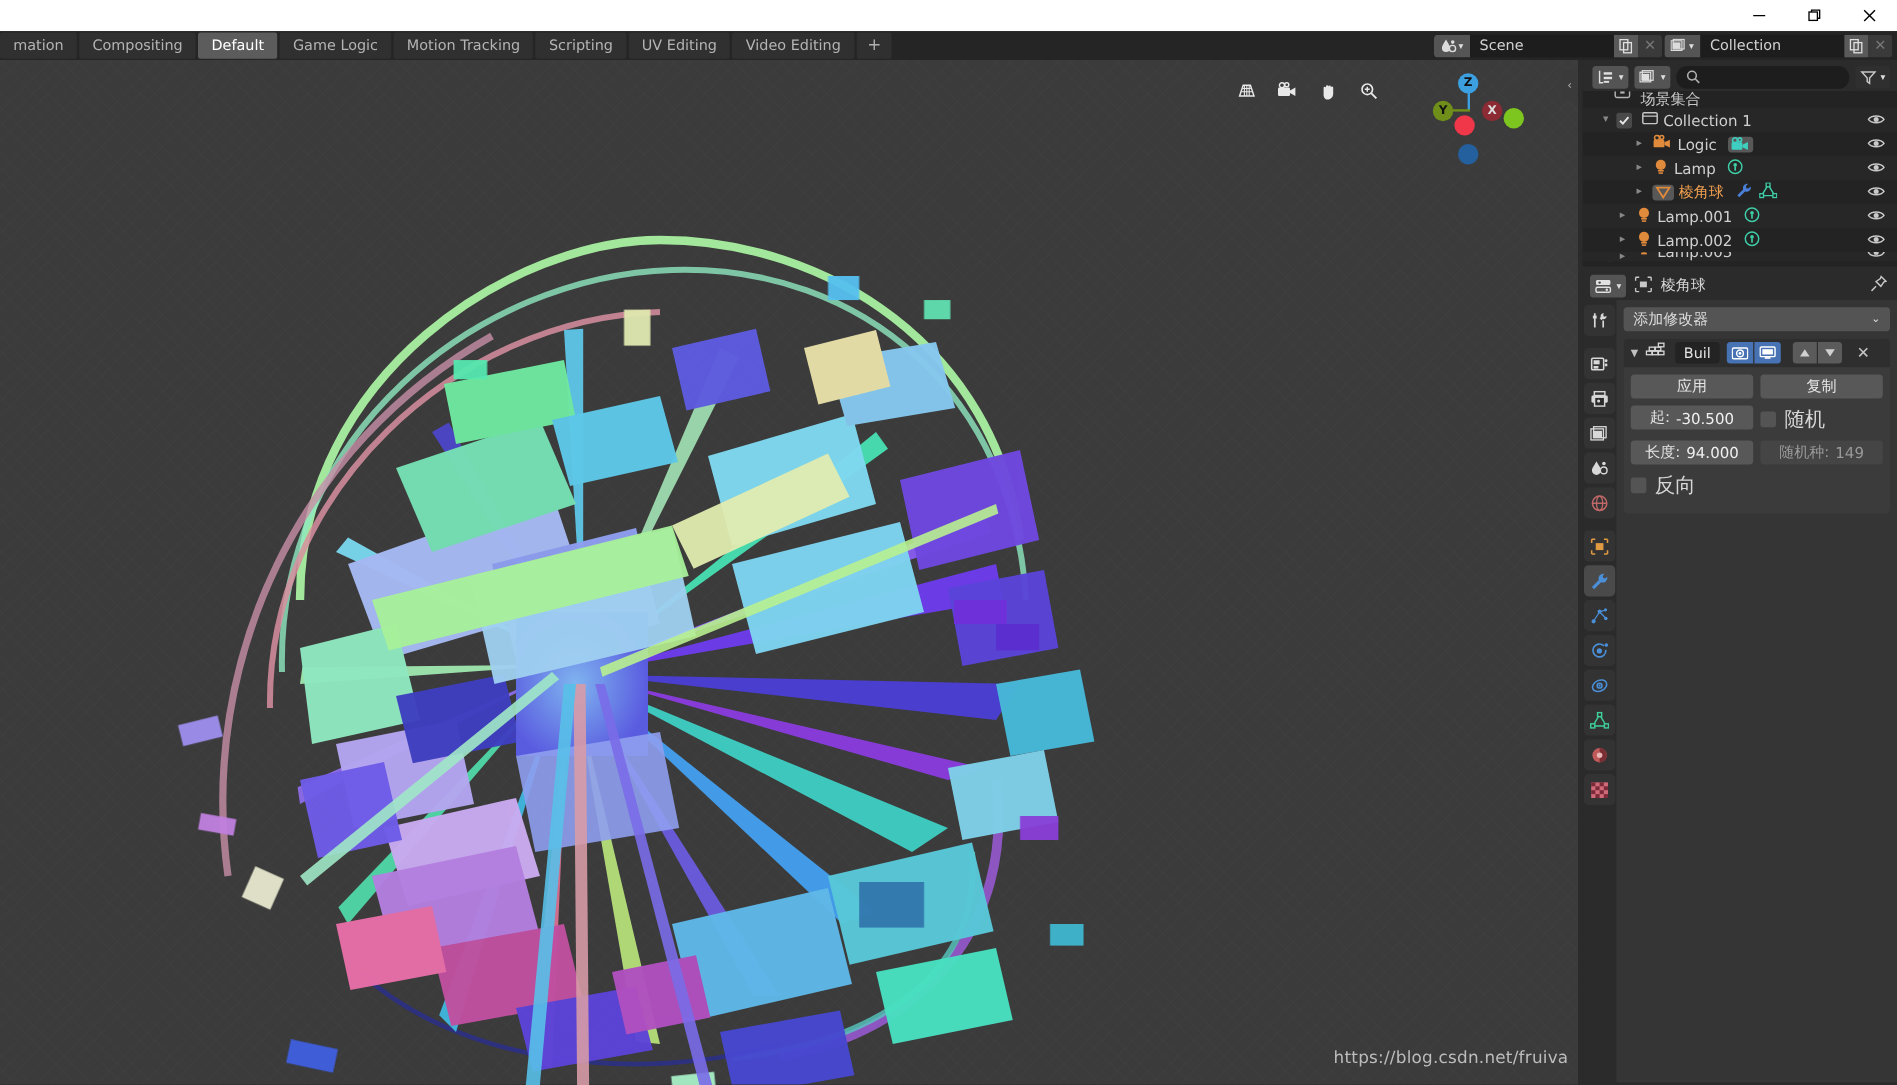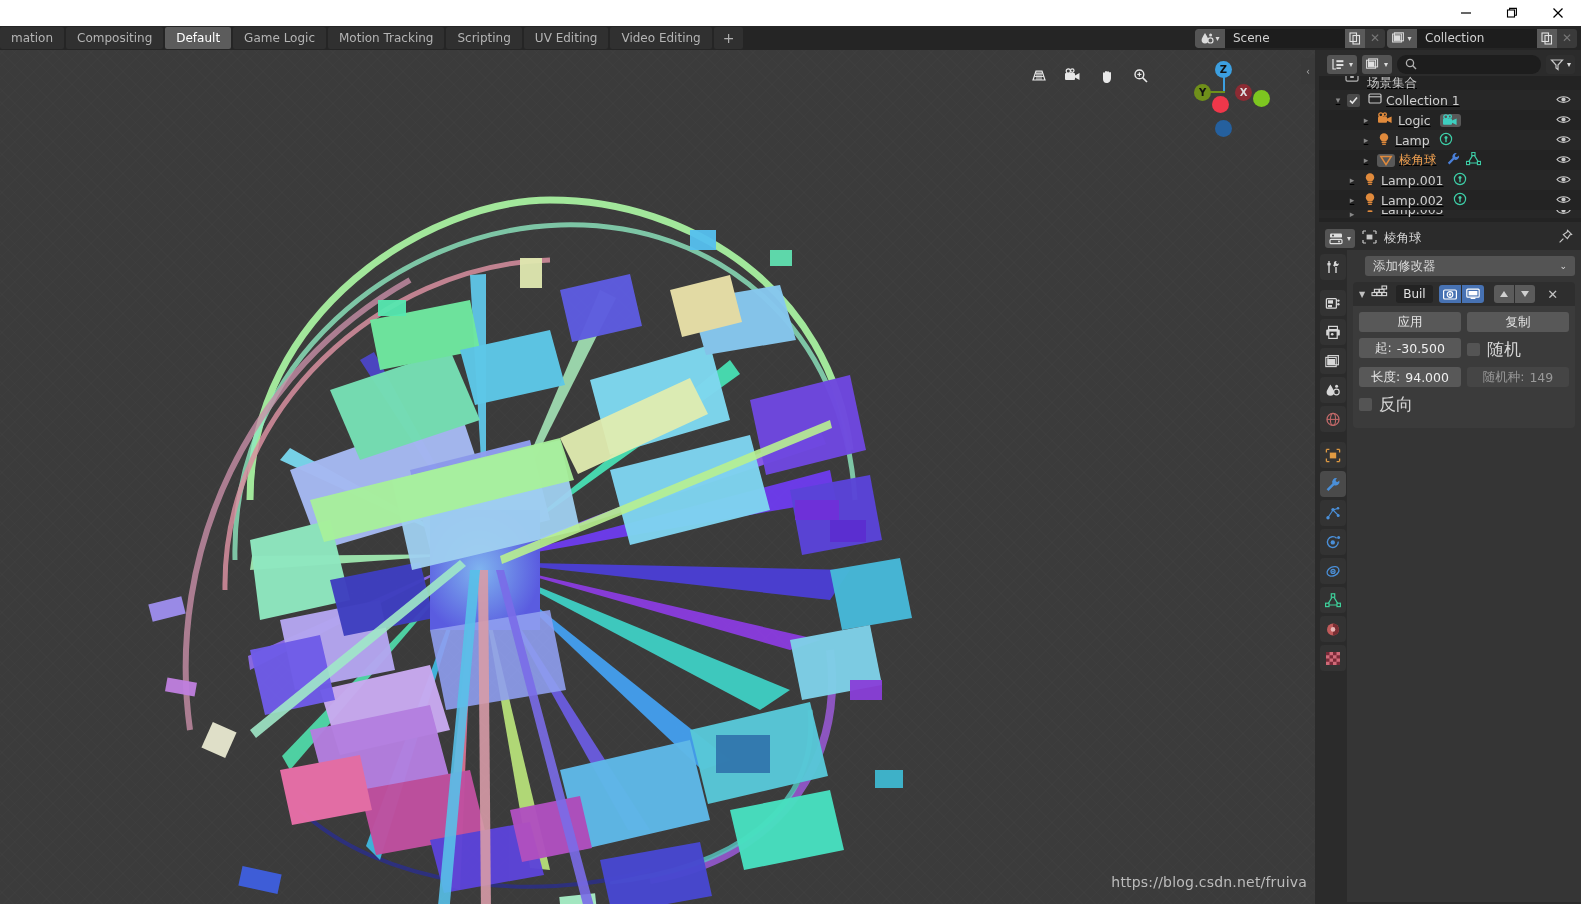--- a/index.html
+++ b/index.html
@@ -109,21 +109,21 @@
   }
   .ol-drop {
     height: 19px; background: #545454; border-radius: 3px; display: flex; align-items: center;
     padding: 0 4px; gap: 3px;
   }
   .ol-search {
     flex: 1; height: 19px; background: #1d1d1d; border-radius: 9px;
     display: flex; align-items: center; padding: 0 8px; gap: 5px;
   }
   .ol-filter { height: 19px; background: #2f2f2f; border-radius: 3px; display: flex; align-items: center; padding: 0 4px; gap: 3px;}
-  .ol-body { position: relative; height: 146px; overflow: hidden; background: #232323; text-decoration: underline; }
+  .ol-body { position: relative; height: 146px; overflow: hidden; background: #232323; }
   .ol-row {
     position: relative; height: 20px; display: flex; align-items: center;
     font-size: 12.5px; color: #cfcfcf; padding-left: 12px;
   }
   .ol-row.odd { background: #272727; }
   .ol-row.even { background: #232323; }
   .ol-disclose { width: 14px; color: #888; font-size: 9px; text-align: center; }
   .ol-label { margin-left: 4px; white-space: nowrap; }
   .ol-label.sel { color: #f0a050; }
   .ol-eye { position: absolute; right: 10px; top: 3px; }
@@ -142,21 +142,21 @@
   .pr-main { position: relative; display: flex; height: 652px; }
 
   .pr-tabs { width: 28px; background: #2b2b2b; padding-top: 4px; display: flex; flex-direction: column; align-items: center; gap: 3px; }
   .pr-tab { width: 26px; height: 26px; border-radius: 4px; display: flex; align-items: center; justify-content: center; background: #333333; }
   .pr-tab.active { background: #4a4a4a; }
   .pr-tab.gap { margin-top: 7px; }
 
   .pr-content { flex: 1; background: #353535; padding: 6px 6px 0 6px; }
   .addmod {
     height: 20px; background: #545454; border-radius: 3px; color: #dcdcdc;
-    font-size: 12.5px; display: flex; align-items: center; padding: 0 8px; margin-bottom: 6px; margin-left: 12px;
+    font-size: 12.5px; display: flex; align-items: center; padding: 0 8px; margin-bottom: 6px;
   }
   .addmod .chev2 { margin-left: auto; font-size: 9px; }
 
   .modpanel { background: #3b3b3b; border-radius: 4px; overflow: hidden; }
   .mod-head { height: 24px; background: #2e2e2e; display: flex; align-items: center; gap: 6px; padding: 0 4px 0 6px; }
   .mod-tri { color: #c0c0c0; font-size: 8px; }
   .mod-name {
     background: #232323; border-radius: 3px; height: 18px; color: #e2e2e2;
     font-size: 12px; display: flex; align-items: center; padding: 0 7px;
   }

